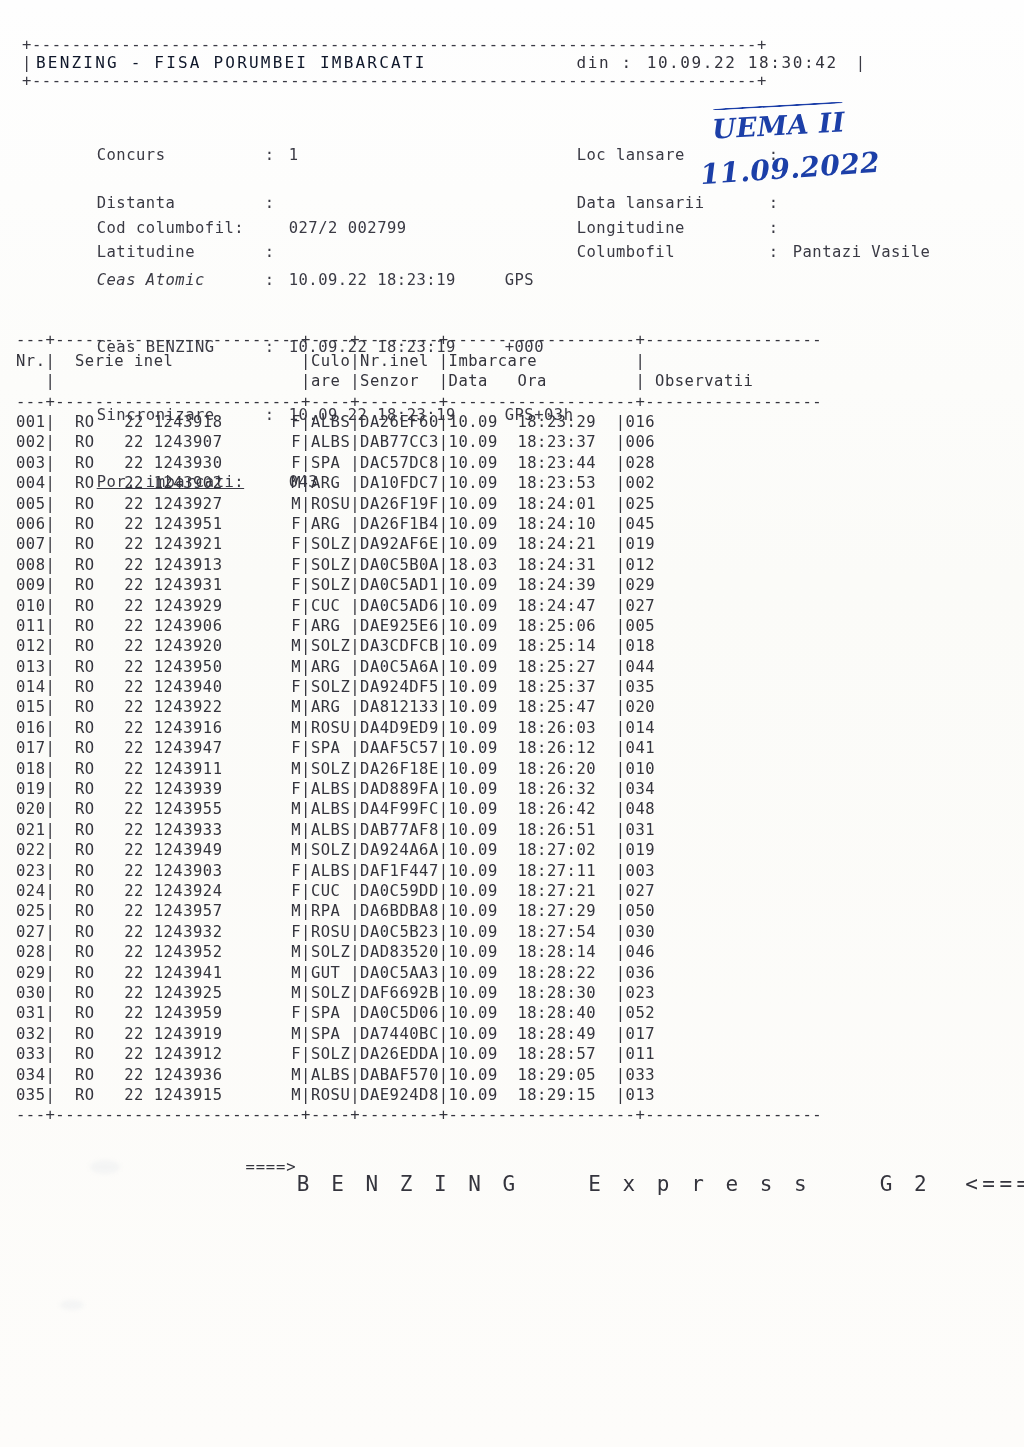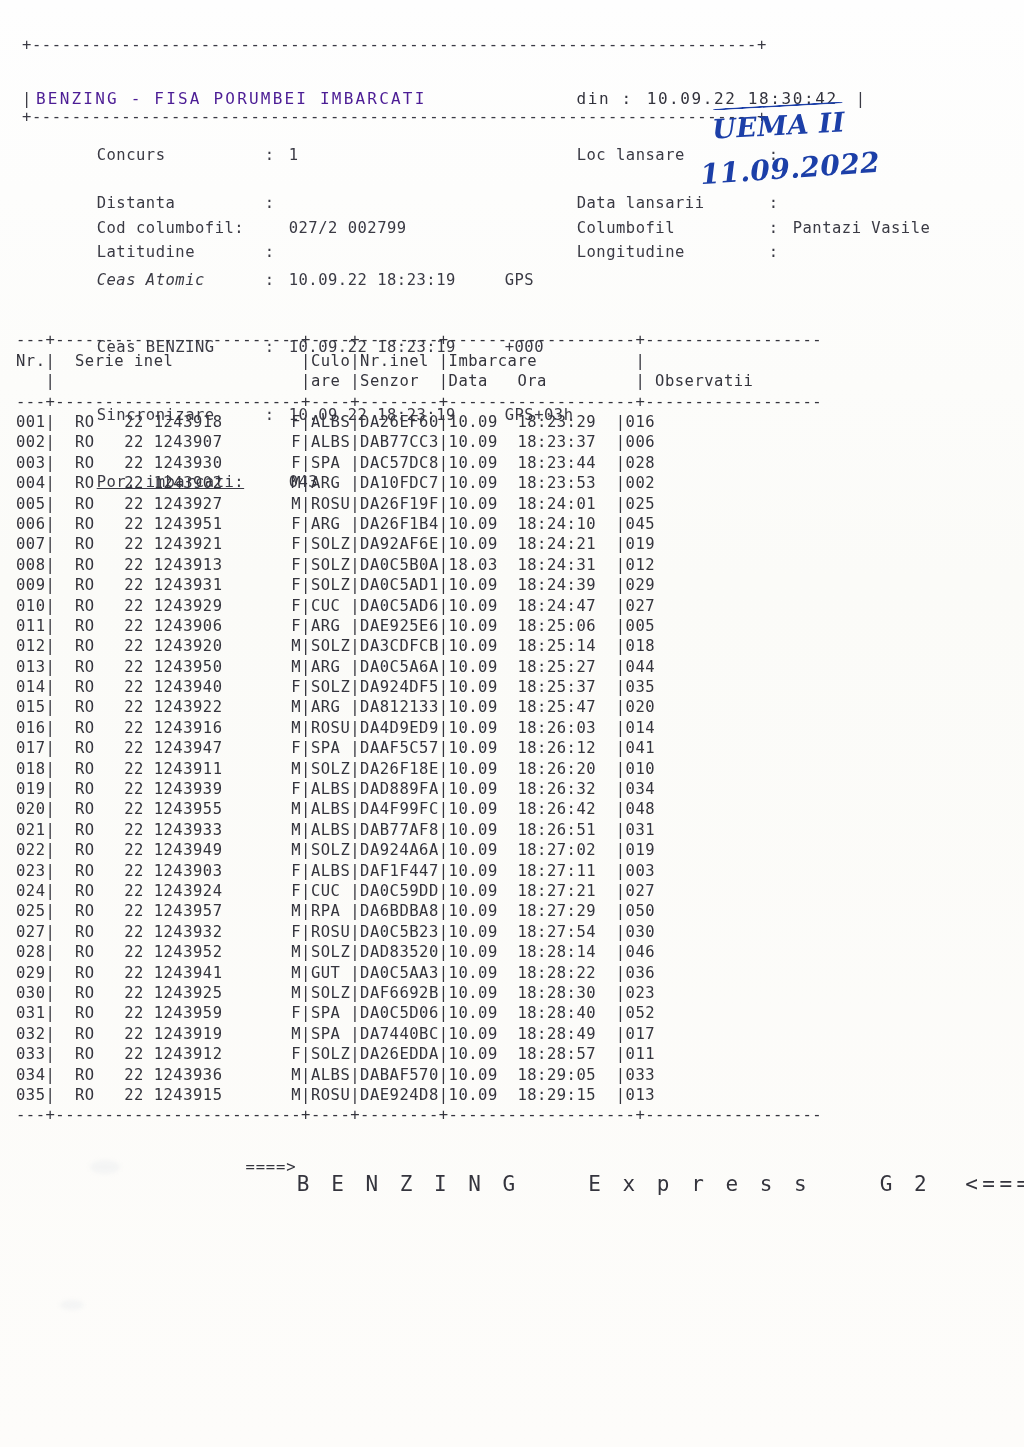--- a/index.html
+++ b/index.html
@@ -49,22 +49,21 @@
   }
   .hdr .rule { font-size: 15.5px; letter-spacing: 0.6px; }
   .hdr-title-row {
     display: flex;
     align-items: baseline;
   }
   .hdr-title-row .bar { width: 14px; }
   .hdr-title {
     font-size: 16px;
     letter-spacing: 2.2px;
-    color: #4c1d95;
-    margin-top: 36px;
+    color: #0f172a;
   }
   .hdr-din {
     font-size: 16px;
     letter-spacing: 1.6px;
     color: #33333d;
   }
 
   
   .meta {
     position: absolute;
@@ -217,24 +216,24 @@
 
     <div class="meta-right">
       <div class="meta-row mono">
         <span style="display:inline-block;width:192px;">Loc lansare</span><span style="display:inline-block;width:24px;">:</span><span></span>
       </div>
       <div class="meta-row" style="height:24px;"></div>
       <div class="meta-row mono">
         <span style="display:inline-block;width:192px;">Data lansarii</span><span style="display:inline-block;width:24px;">:</span><span></span>
       </div>
       <div class="meta-row mono">
+        <span style="display:inline-block;width:192px;">Longitudine</span><span style="display:inline-block;width:24px;">:</span><span></span>
+      </div>
+      <div class="meta-row mono">
         <span style="display:inline-block;width:192px;">Columbofil</span><span style="display:inline-block;width:24px;">:</span><span>Pantazi Vasile</span>
-      </div>
-      <div class="meta-row mono">
-        <span style="display:inline-block;width:192px;">Longitudine</span><span style="display:inline-block;width:24px;">:</span><span></span>
       </div>
     </div>
 
     <div class="hand hand-loc">
       <span class="ovl">UEMA II</span>
     </div>
     <div class="hand hand-date">11.09.2022</div>
 
     <div class="clocks">
       <div class="mono">

